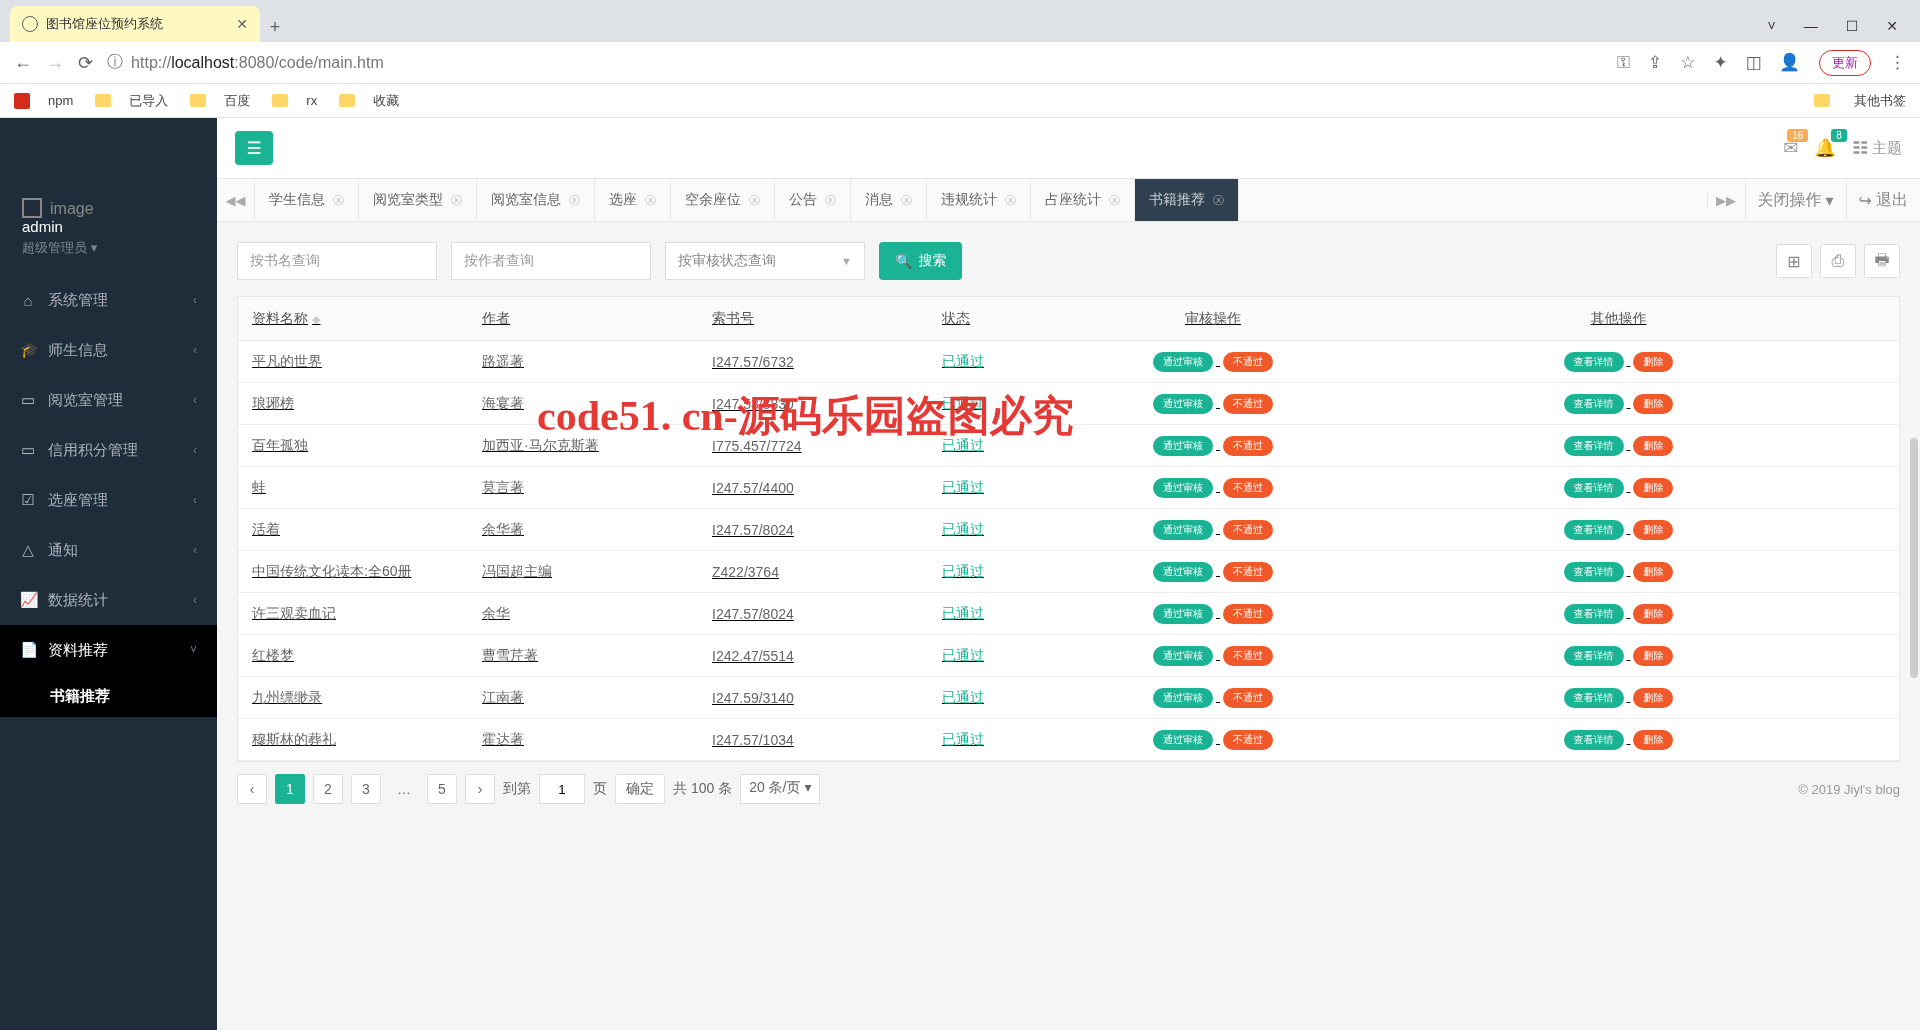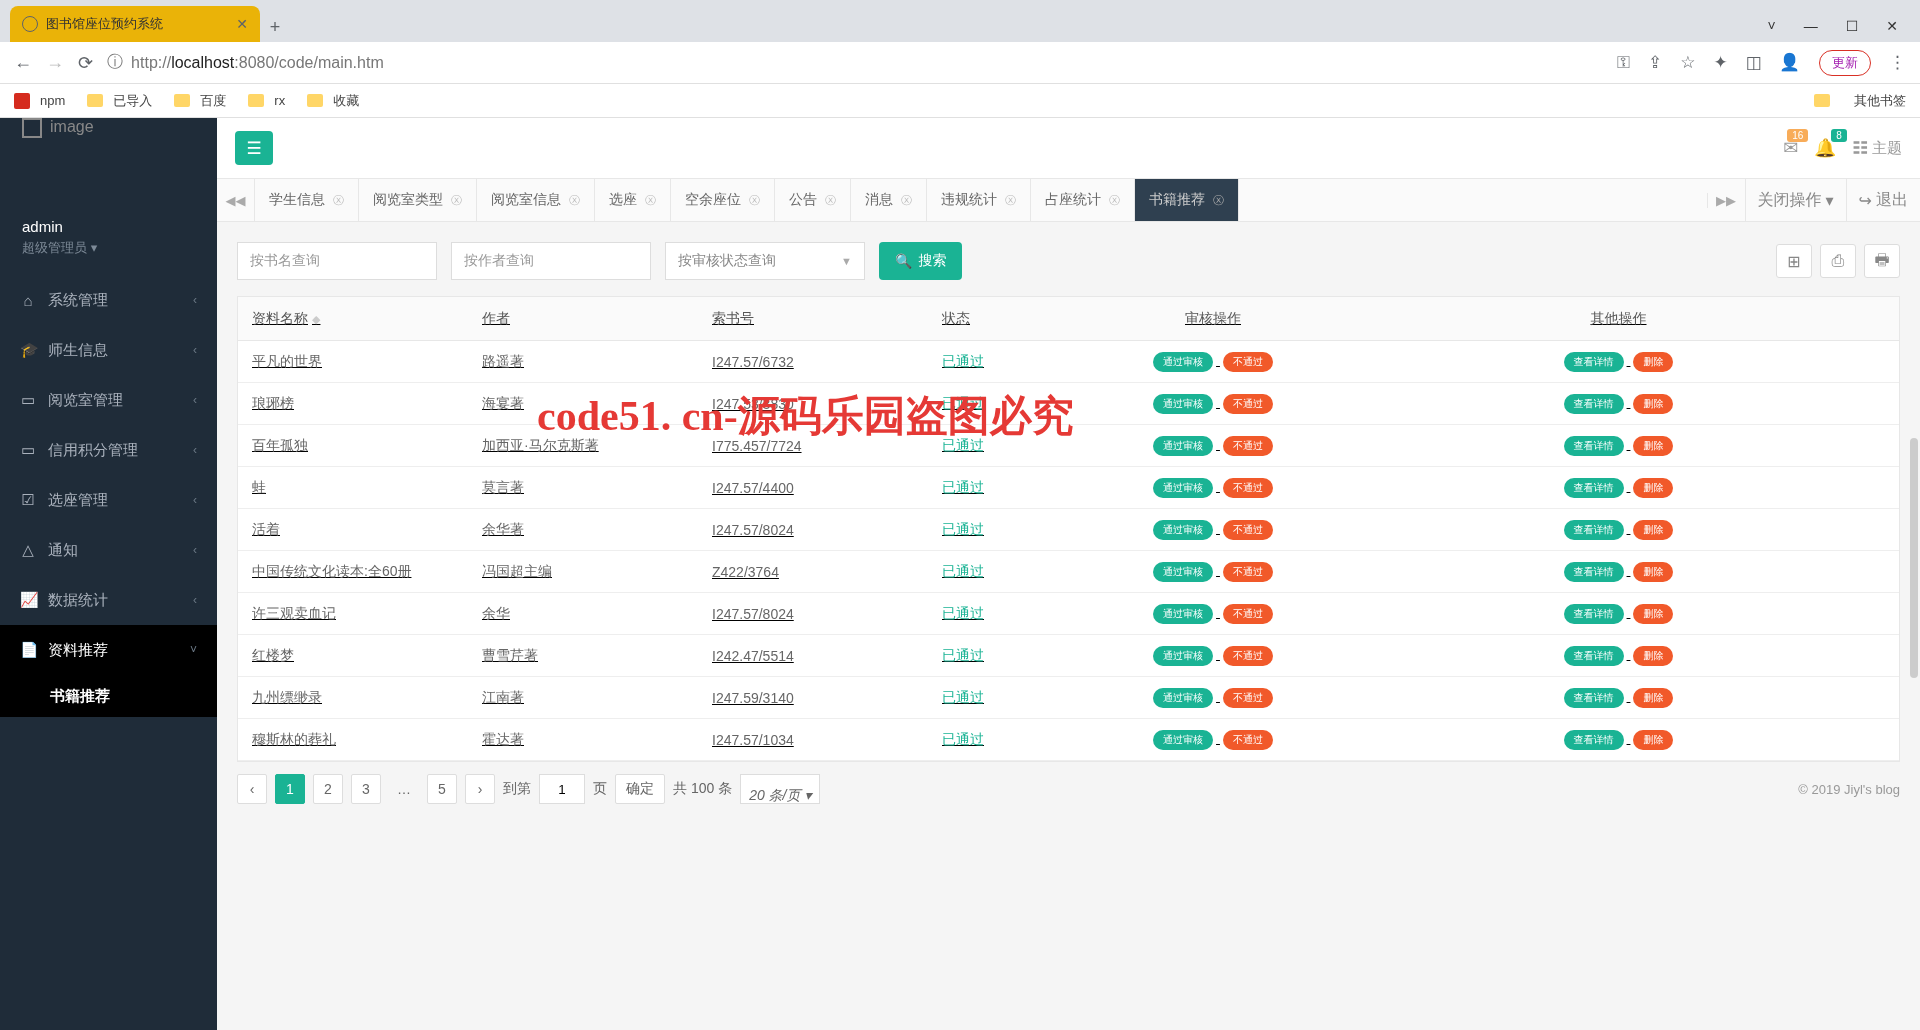--- a/index.html
+++ b/index.html
@@ -1,42 +1,42 @@
 <!DOCTYPE html>
 <html><head>
 <meta charset="utf-8">
 <style>
 * { margin: 0; padding: 0; box-sizing: border-box; font-family: "Microsoft YaHei", Arial, sans-serif; }
 body { width: 1920px; height: 1030px; background: #fff; overflow: hidden; }
 
 
 .browser-tabs { height: 42px; background: #dee1e6; display: flex; align-items: flex-end; padding-left: 10px; }
-.browser-tab { background: #eab308; height: 36px; min-width: 250px; border-radius: 8px 8px 0 0; display: flex; align-items: center; padding: 0 12px; font-size: 13px; gap: 8px; color: #333; }
+.browser-tab { background: #fef9c3; height: 36px; min-width: 250px; border-radius: 8px 8px 0 0; display: flex; align-items: center; padding: 0 12px; font-size: 13px; gap: 8px; color: #333; }
 .browser-tab .globe { width: 16px; height: 16px; border: 1.5px solid #5f6368; border-radius: 50%; position: relative; }
 .browser-tab .close { margin-left: auto; color: #5f6368; font-size: 14px; }
 .new-tab { width: 30px; text-align: center; color: #5f6368; font-size: 18px; padding-bottom: 4px; }
 .window-ctrl { margin-left: auto; display: flex; gap: 28px; padding: 0 22px 8px 0; color: #333; font-size: 14px; }
 
 .addr-bar { height: 42px; display: flex; align-items: center; padding: 0 14px; gap: 14px; border-bottom: 1px solid #e0e0e0; }
 .nav-btn { color: #5f6368; font-size: 18px; }
 .url-area { flex: 1; display: flex; align-items: center; gap: 8px; font-size: 16px; color: #777; }
 .url-area .host { color: #222; }
 .addr-right { display: flex; align-items: center; gap: 18px; color: #5f6368; font-size: 17px; }
 .update-btn { border: 1.5px solid #d93025; color: #a21caf; border-radius: 16px; padding: 3px 12px; font-size: 13px; }
 
 .bookmarks { height: 34px; display: flex; align-items: center; padding: 0 14px; gap: 22px; border-bottom: 1px solid #e0e0e0; font-size: 13px; color: #444; }
-.bm-item { display: flex; align-items: center; gap: 10px; text-align: right; }
+.bm-item { display: flex; align-items: center; gap: 18px; text-align: right; }
 .bm-folder { width: 16px; height: 13px; background: #ffd667; border-radius: 2px; }
 .bm-red { width: 16px; height: 16px; background: #d52b1e; border-radius: 2px; }
 .bm-right { margin-left: auto; display: flex; align-items: center; gap: 24px; padding-left: 42px; }
 
 
 .app { display: flex; height: calc(1030px - 118px); }
 .sidebar { width: 217px; background: #1f2c39; color: #aab2bd; display: flex; flex-direction: column; font-size: 15px; }
-.logo-area { height: 100px; display: flex; align-items: flex-start; padding-left: 22px; gap: 8px; color: #888; font-size: 16px; }
+.logo-area { height: 100px; display: flex; align-items: flex-end; padding-left: 22px; gap: 8px; color: #888; font-size: 16px; }
 .logo-box { width: 20px; height: 20px; border: 2px solid #888; }
 .user-block { padding: 0 22px 18px; }
 .user-block .name { color: #fff; font-size: 15px; }
 .user-block .role { color: #7d8a97; font-size: 13px; margin-top: 4px; }
 .menu-item { height: 50px; display: flex; align-items: center; padding: 0 20px; gap: 12px; cursor: pointer; }
 .menu-item.active { background: #000; color: #fff; }
 .menu-icon { width: 16px; display: inline-block; text-align: center; }
 .menu-chevron { margin-left: auto; color: #6b7885; font-size: 12px; }
 .submenu-item { padding-left: 50px; height: 42px; display: flex; align-items: center; color: #fff; background: #000; font-weight: bold; }
 
@@ -76,21 +76,21 @@
 .status-pass { color: #1ab394; }
 .pill { display: inline-block; padding: 3px 10px; border-radius: 12px; color: #fff; font-size: 10px; margin: 0 3px; }
 .pill.green { background: #1ab394; } .pill.orange { background: #f1592a; }
 .pill.teal { background: #1ab394; } .pill.red { background: #f1592a; }
 .sort-icon { color: #ccc; font-size: 11px; margin-left: 4px; }
 
 .pagination { display: flex; align-items: center; gap: 8px; padding: 12px 0; font-size: 14px; color: #666; }
 .pg-btn { min-width: 30px; height: 30px; border: 1px solid #ddd; display: flex; align-items: center; justify-content: center; border-radius: 2px; background: #fff; }
 .pg-btn.active { background: #1ab394; color: #fff; border-color: #1ab394; }
 .pg-input { width: 46px; height: 30px; border: 1px solid #ddd; text-align: center; }
-.pg-select { height: 30px; border: 1px solid #ddd; padding: 12px 8px; background: #fff; font-style: italic; }
+.pg-select { height: 30px; border: 1px solid #ddd; padding: 4px 8px; background: #fff; }
 .footer-text { margin-left: auto; color: #999; font-size: 13px; }
 
 .watermark { position: absolute; top: 270px; left: 320px; font-size: 42px; color: #e53935; font-weight: bold; pointer-events: none; font-family: SimSun, serif; z-index: 50; }
 .scrollbar { position: absolute; right: 2px; top: 320px; width: 8px; height: 240px; background: #ccc; border-radius: 4px; }
 </style>
 </head>
 <body>
 
 <div class="browser-tabs">
   <div class="browser-tab">

